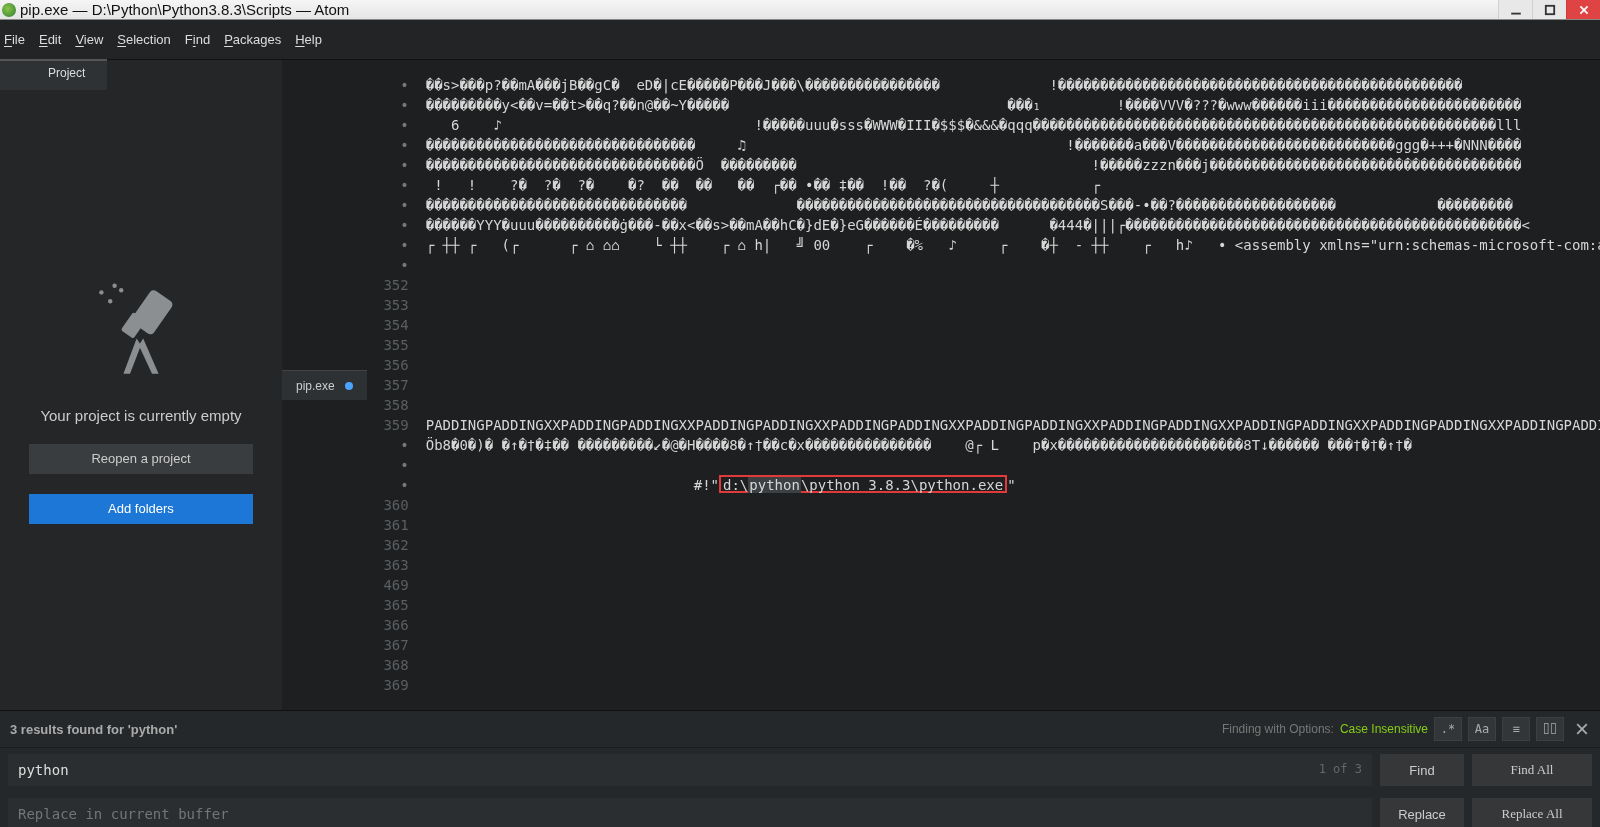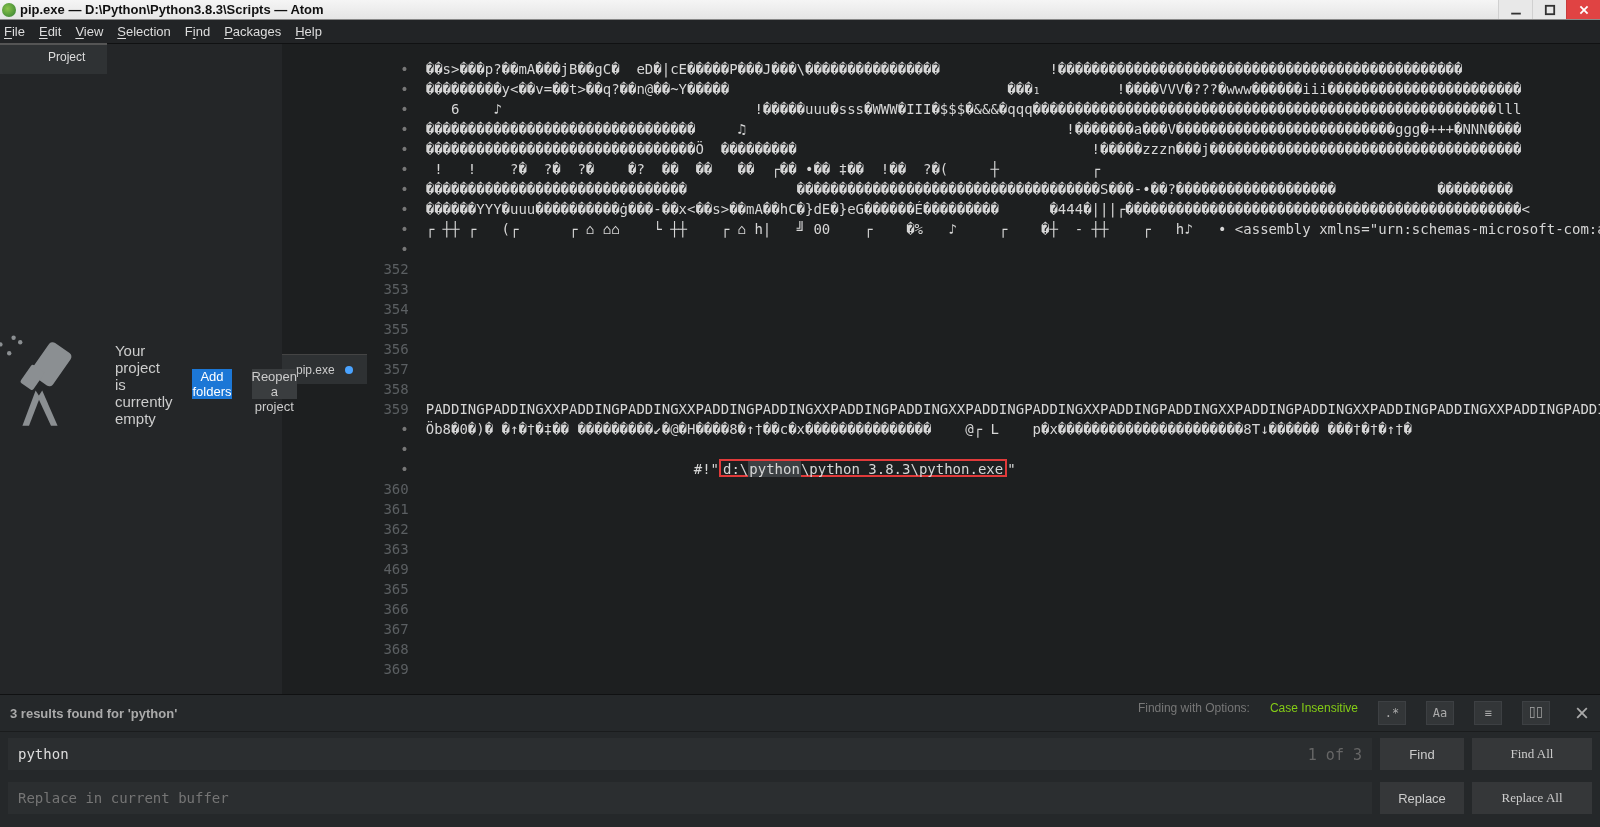--- a/index.html
+++ b/index.html
@@ -1,35 +1,35 @@
 <!DOCTYPE html>
 <html><head>
 <meta charset="utf-8">
 <style>
 * { margin:0; padding:0; box-sizing:border-box; }
 body { font-family:"Segoe UI",sans-serif; background:#1d1f20; color:#ccc; width:1600px; height:827px; overflow:hidden; position:relative; }
 .titlebar { height:20px; background:linear-gradient(#f5f5f5,#e5e5e5); display:flex; align-items:center; justify-content:space-between; border-bottom:1px solid #888; }
 .titlebar-left { display:flex; align-items:center; gap:4px; padding-left:2px; }
 .titlebar-icon { width:14px; height:14px; border-radius:50%; background:radial-gradient(circle at 40% 40%,#8bc34a,#2e7d32); }
-.titlebar-text { font-size:13px; color:#111;font-weight:bold; }
+.titlebar-text { font-size:15px; color:#111; }
 .winbtns { display:flex; height:100%; }
 .winbtn { width:34px; height:100%; display:flex; align-items:center; justify-content:center; border-left:1px solid rgba(0,0,0,.1); }
 .winbtn svg { width:12px; height:12px; }
 .winbtn.min, .winbtn.max { background:#e8e8e8; }
 .winbtn.close { background:#e04343; }
-.menubar { height:24px; background:#222426; display:flex; align-items:center; padding:0 4px; gap:14px; border-bottom:1px solid #101112; }
+.menubar { height:40px; background:#222426; display:flex; align-items:center; padding:0 4px; gap:14px; border-bottom:1px solid #101112; }
 .menuitem { font-size:13px; color:#ddd; cursor:default; }
 .menuitem u { text-decoration:underline; text-underline-offset:2px; }
 .body { display:flex; height:calc(100% - 20px - 24px - 133px); }
 .sidebar { width:282px; background:#242628; display:flex; flex-direction:column; position:relative; }
 .side-tabbar { height:30px; display:flex; }
 .side-tab { padding:6px 22px; font-size:12px; color:#ddd; background:#2b2d2f; border-bottom:2px solid transparent; position:relative; }
 .side-tab.active { background:#2f3234;padding-left:48px; }
 .side-tab.active:after { content:""; position:absolute; left:0; right:0; top:-1px; height:2px; background:#555; }
-.side-body { flex:1; display:flex; flex-direction:row; align-items:center; justify-content:center; gap:20px; padding:20px; }
+.side-body { flex:1; display:flex; flex-direction:column; align-items:center; justify-content:center; gap:20px; padding:20px; }
 .telescope { width:110px; height:110px; display:flex; align-items:center; justify-content:center; }
 .empty-text { font-size:15px; color:#ccc; }
 .side-btn { width:224px; height:30px; border:none; font-size:13px; color:#fff; cursor:pointer; }
 .side-btn.add { background:#1c77d6; }
 .side-btn.reopen { background:#3a3d3f; color:#ccc; }
 .editor-col { flex:1; display:flex; flex-direction:row; min-width:0;align-items:center; }
 .ed-tabbar { height:30px; display:flex; background:#1e2021; }
 .ed-tab { display:flex; align-items:center; gap:10px; padding:0 14px; font-size:12px; background:#2e3133; border-top:1px solid #444; }
 .ed-tab .dot { width:8px; height:8px; border-radius:50%; background:#4aa3ff; }
 .gutter-editor { flex:1; display:flex; overflow:hidden; background:#1d1f20; font-family:Consolas,Menlo,monospace; font-size:14px; line-height:20px; position:relative; }
@@ -37,29 +37,29 @@
 .gutter .dotmark { color:#777; }
 .lines { flex:1; padding:4px 0; color:#d6d6d6; white-space:pre; overflow:hidden;margin-left:9px; }
 .lines .l { height:20px; }
 .hl-box { border:2px solid #e03a3a; padding:0 2px; display:inline-block; height:18px; line-height:16px; }
 .sel { background:#3c4043; padding:0 1px; }
 .scrollbar-h { height:12px; background:#212325; position:relative; }
 .scrollbar-h .thumb { position:absolute; top:2px; left:240px; width:360px; height:8px; background:#3b3e41; border-radius:4px; }
 .findpanel { height:133px; background:#25282a; border-top:1px solid #101112; display:flex; flex-direction:column; font-size:13px; }
 .find-row0 { height:37px; display:flex; align-items:center; justify-content:space-between; padding:0 6px 0 10px; border-bottom:1px solid #1a1c1d; }
 .find-status { color:#aaa;font-weight:bold; }
-.find-opts { display:flex; gap:20px; }
+.find-opts { display:flex; align-items:center; gap:6px; }
 .find-opts .lbl { color:#777; font-size:12px; }
 .opt-txt { color:#84cc16; font-size:12px; }
 .iconbtn { width:28px; height:24px; background:#333638; display:flex; align-items:center; justify-content:center; color:#aaa; font-size:12px; font-family:Consolas,monospace; border:1px solid #3d4043; }
 .closebtn { width:24px; height:24px; display:flex; align-items:center; justify-content:center; color:#aaa; }
 .find-row { display:flex; gap:8px; padding:6px 8px; align-items:center; }
 .find-input { flex:1; background:#2b2e30; border:none; height:32px; color:#ddd; font-family:Consolas,monospace; font-size:14px; padding:0 10px; position:relative; }
 .find-input input { background:transparent; border:none; color:#ddd; font:inherit; width:100%; height:100%; outline:none; }
-.find-input .count { position:absolute; right:10px; top:8px; color:#666; font-size:15px; }
+.find-input .count { position:absolute; right:10px; top:8px; color:#666; font-size:12px; }
 .act-btn { width:84px; height:32px; background:#353739; color:#ccc; border:none; font-size:13px; }
 .act-btn.wide { width:120px;font-family:Liberation Serif, serif; }
 </style>
 </head>
 <body>
 
 <div class="titlebar">
   <div class="titlebar-left">
     <span class="titlebar-icon"></span>
     <span class="titlebar-text">pip.exe — D:\Python\Python3.8.3\Scripts — Atom</span>
@@ -109,22 +109,22 @@
             <path d="M46 56 L34 88 L40 88 L50 62 Z"></path>
             <path d="M52 56 L66 88 L60 88 L48 62 Z"></path>
             <circle cx="32" cy="12" r="2"></circle>
             <circle cx="22" cy="22" r="2"></circle>
             <circle cx="14" cy="14" r="2"></circle>
             <circle cx="26" cy="8" r="2"></circle>
           </g>
         </svg>
       </div>
       <div class="empty-text">Your project is currently empty</div>
+      <button class="side-btn reopen">Reopen a project</button>
       <button class="side-btn add">Add folders</button>
-      <button class="side-btn reopen">Reopen a project</button>
     </div>
   </div>
 
   <div class="editor-col">
     <div class="ed-tabbar">
       <div class="ed-tab">
         <span>pip.exe</span>
         <span class="dot"></span>
       </div>
     </div>

